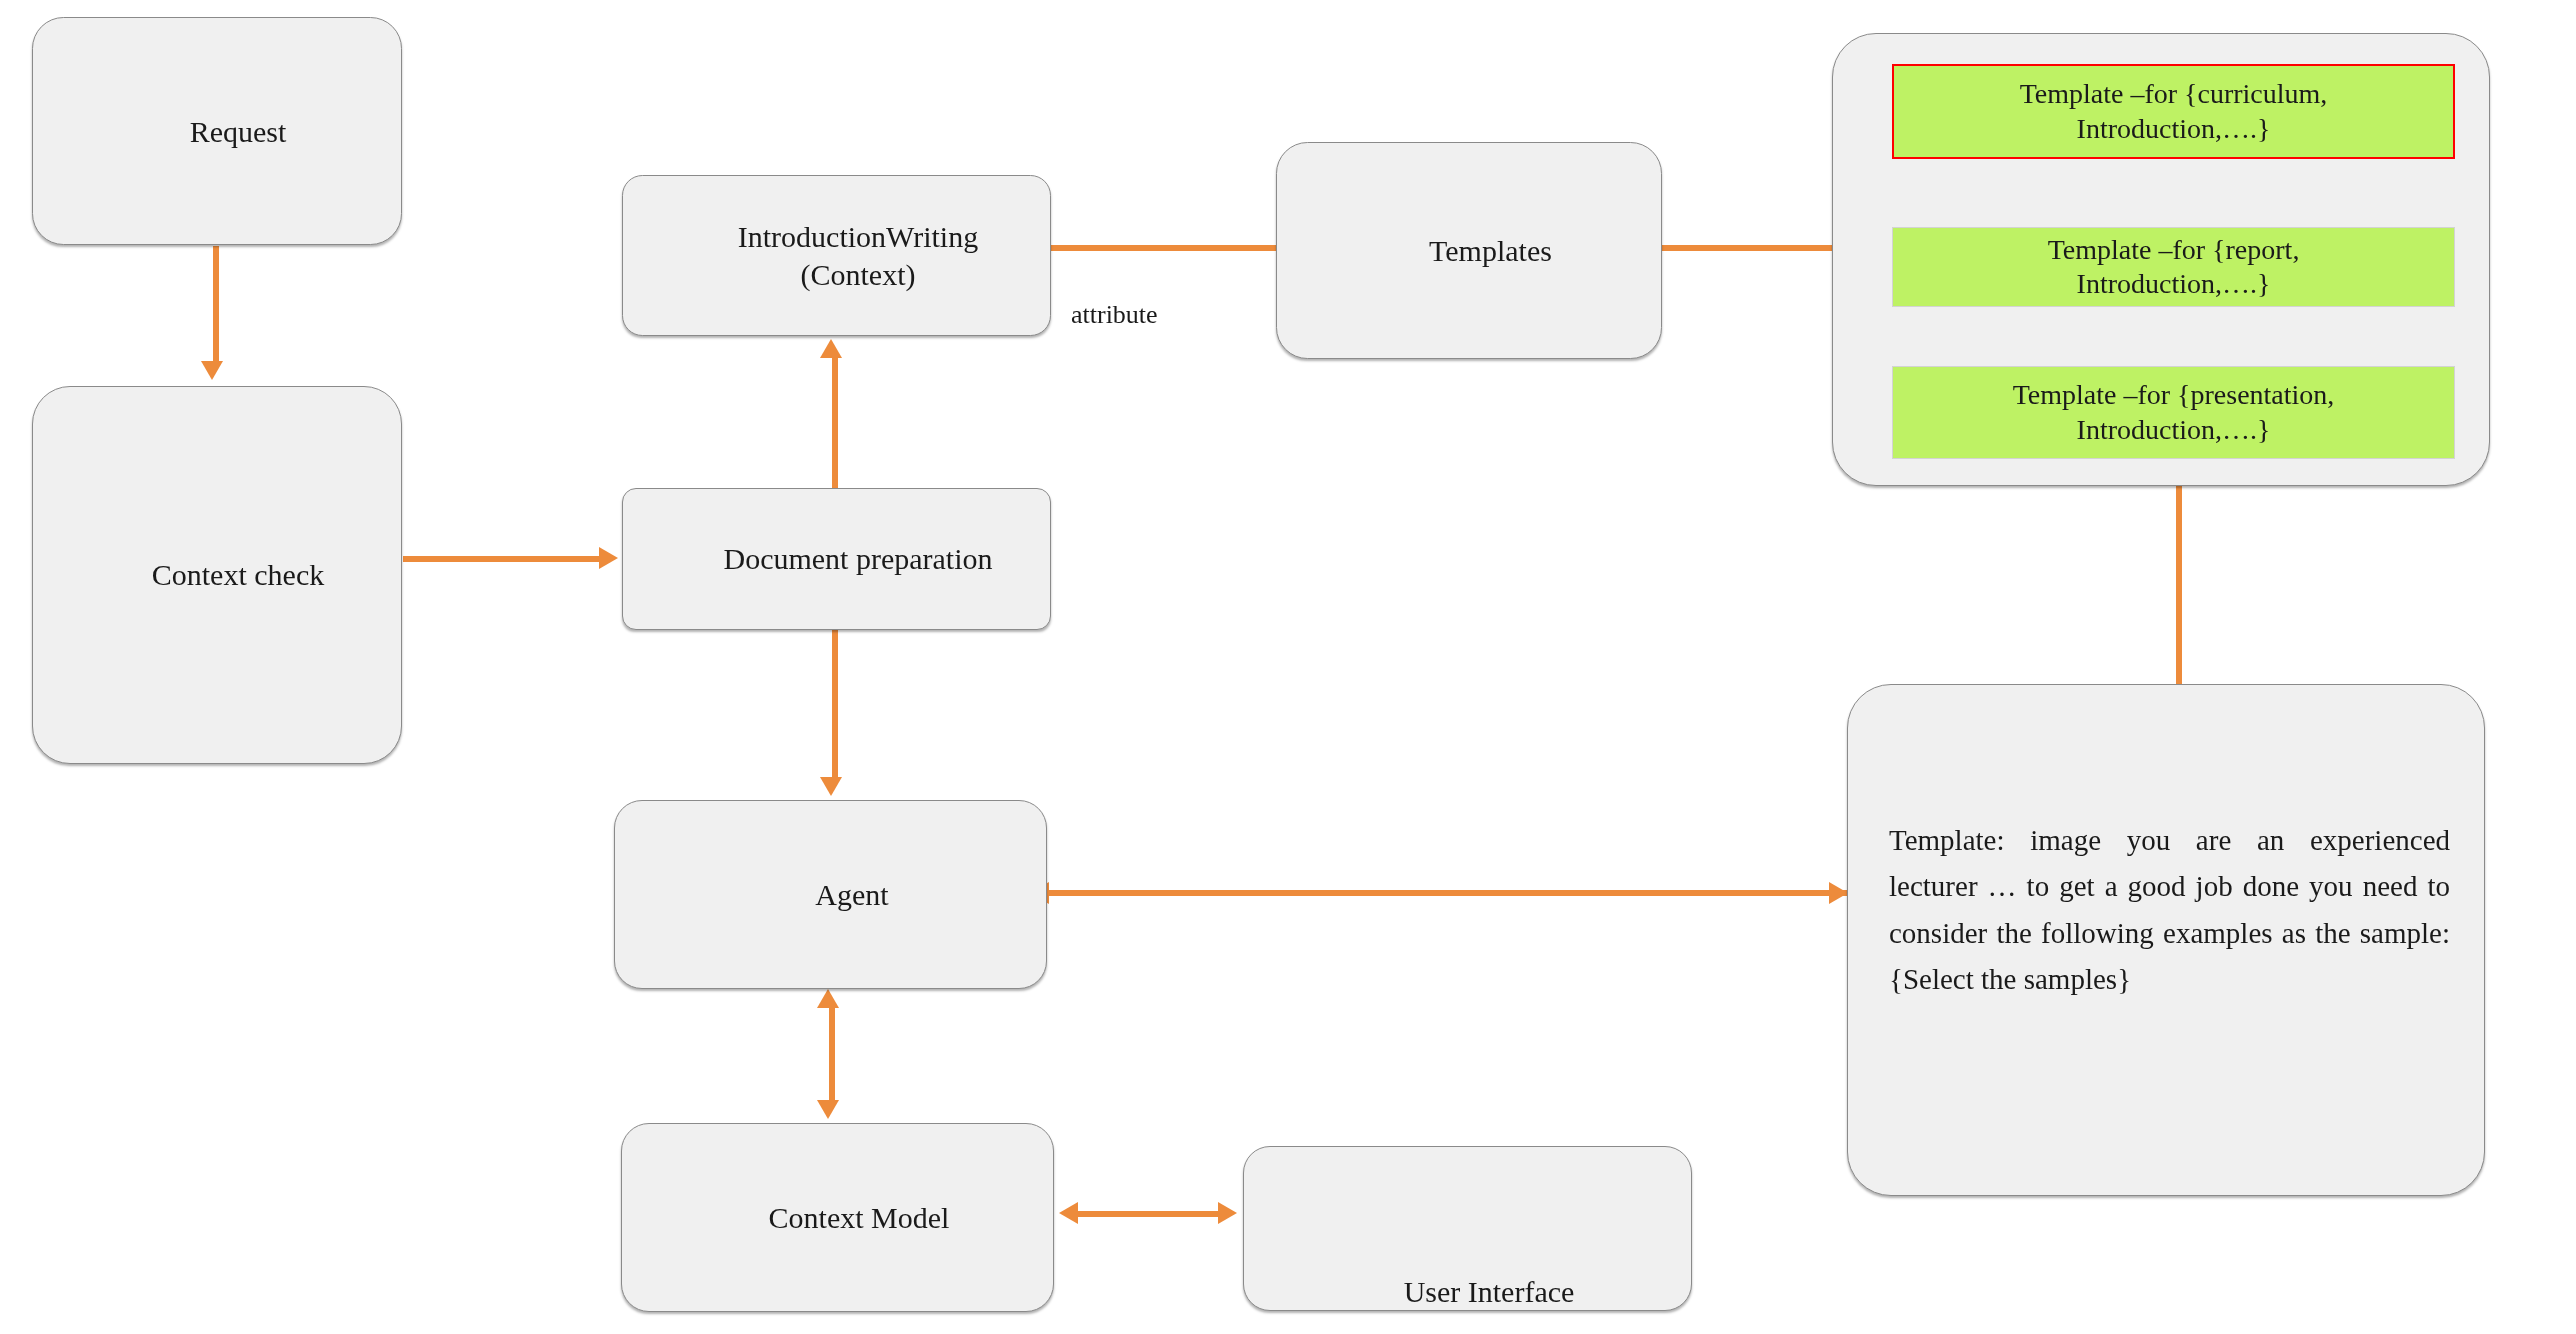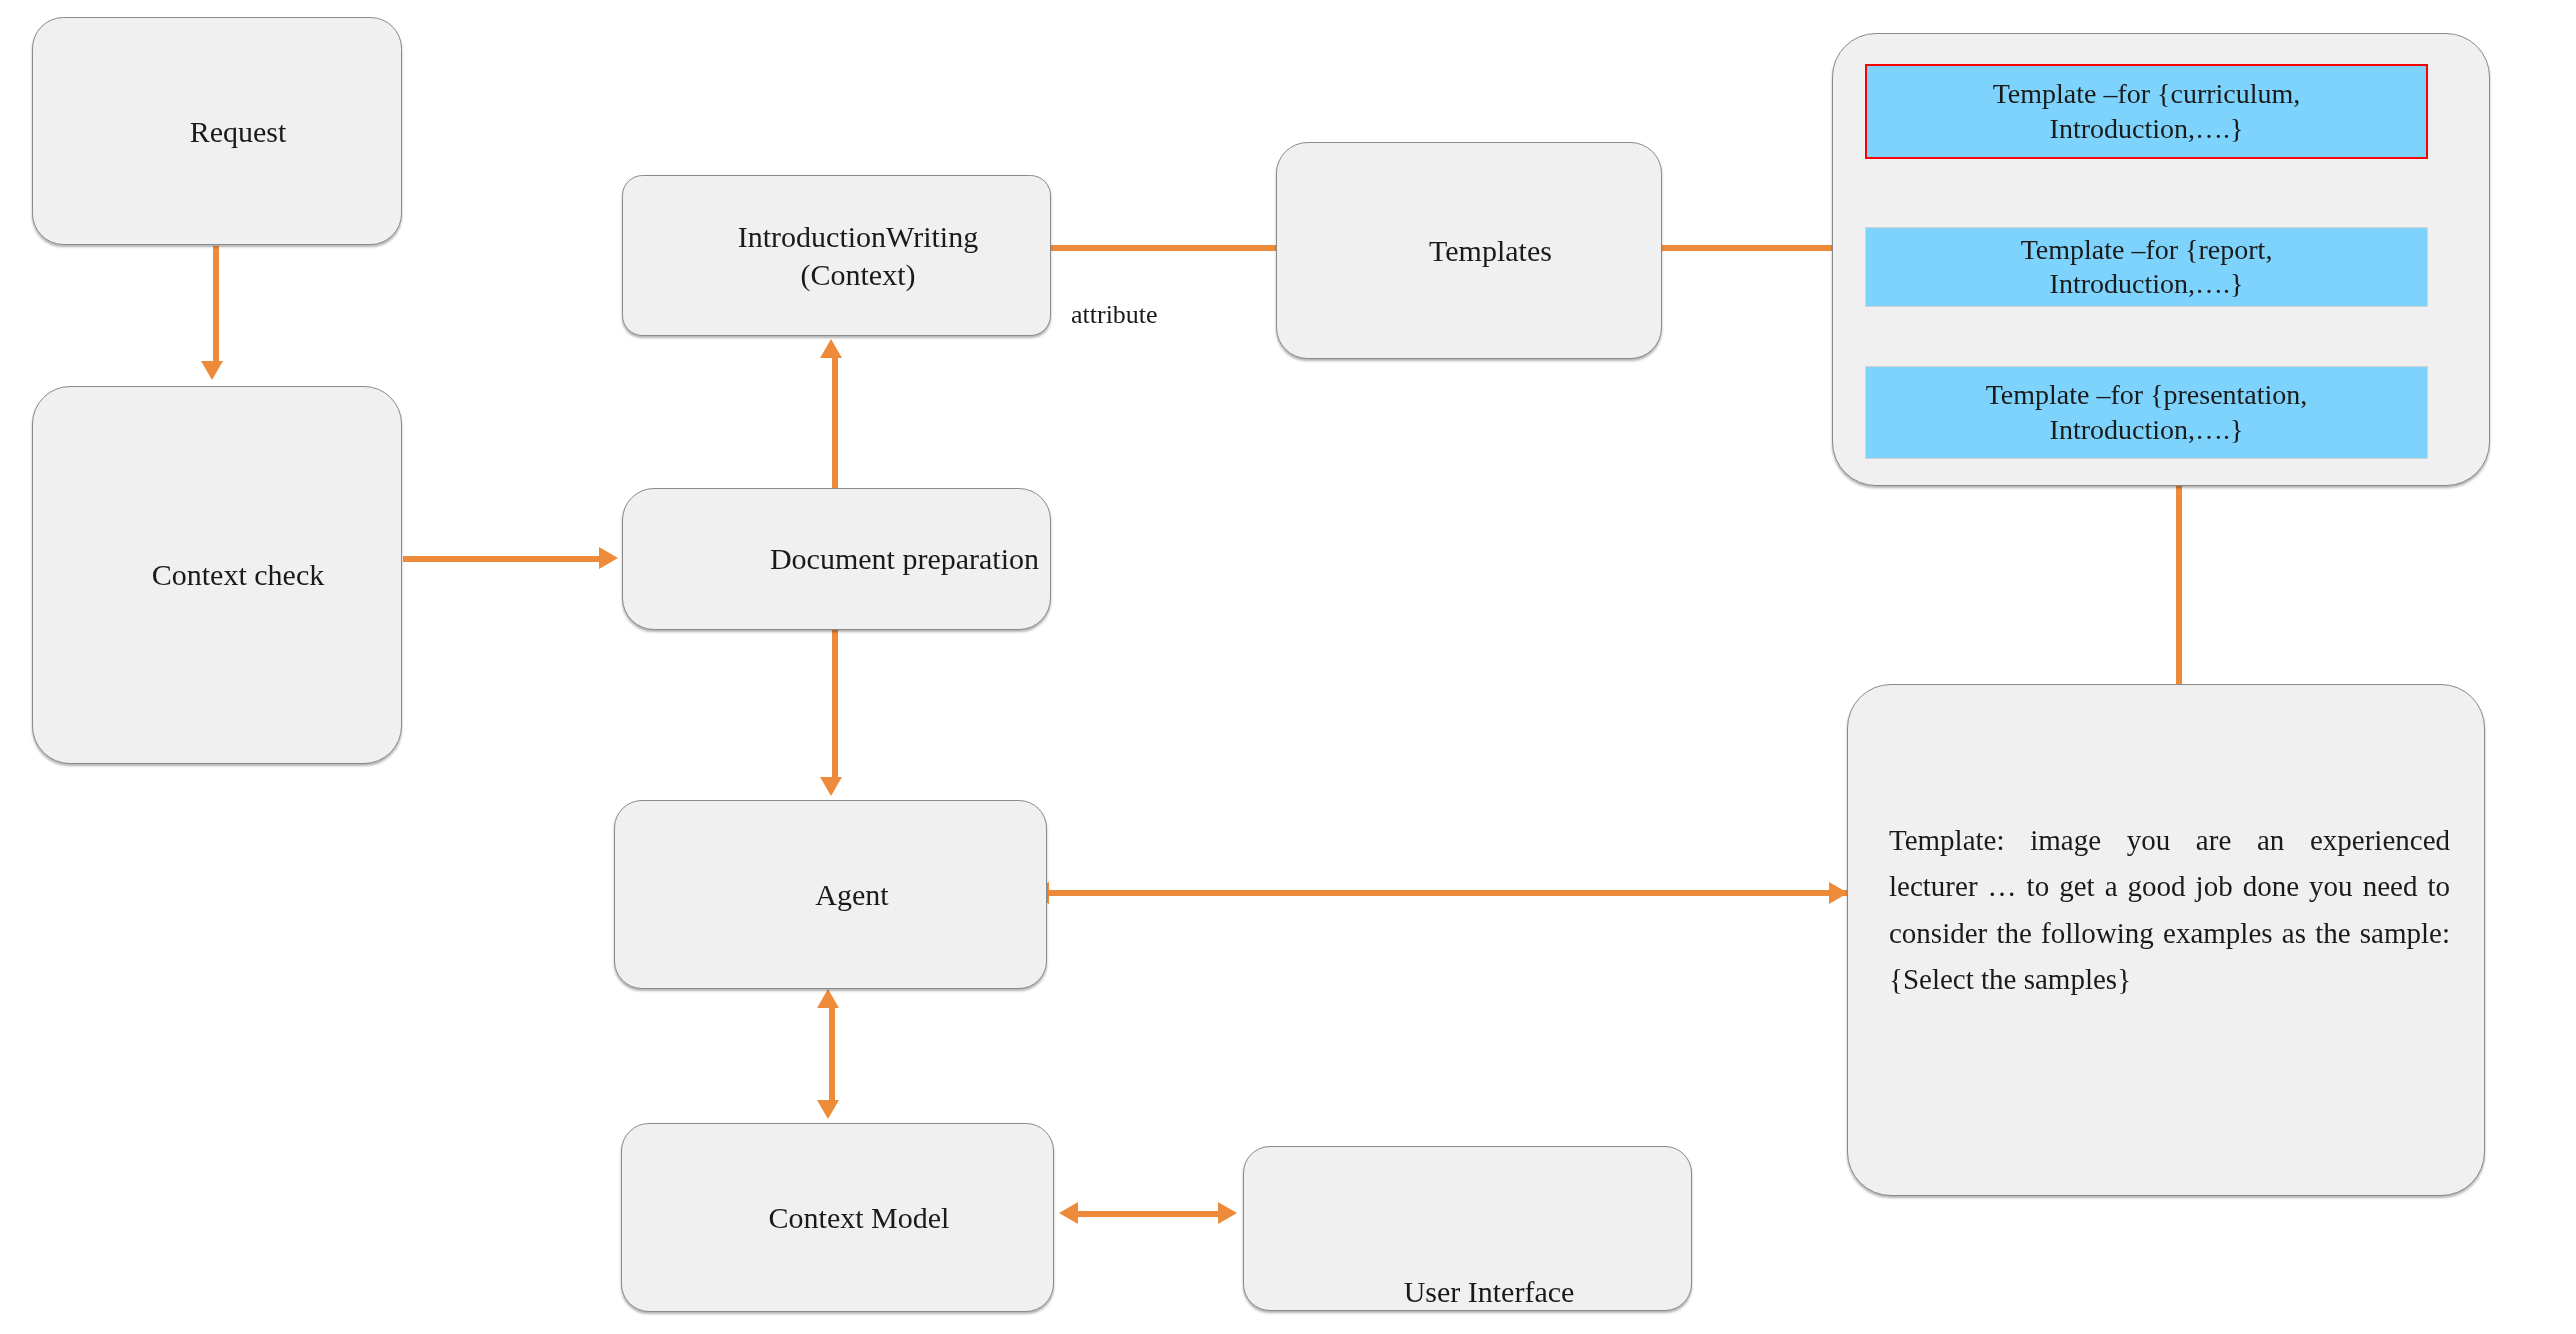--- a/index.html
+++ b/index.html
@@ -37,21 +37,21 @@
   }
   .node .label {
     line-height: 1.25;
     padding: 0 11px;
   }
 
   
   #node-request       { left: 31.5px;   top: 17.3px;   width: 370px;  height: 228px;  border-radius: 31.5px; }
   #node-context       { left: 31.5px;   top: 386px;  width: 370px;  height: 378px;  border-radius: 38px; }
   #node-introwriting  { left: 622px;  top: 175px;  width: 429px;  height: 161px;  border-radius: 20.5px; }
-  #node-docprep       { left: 622px;  top: 488px;  width: 429px;  height: 142px;  border-radius: 32px; justify-content: flex-end; }
+  #node-docprep       { left: 622px;  top: 488px;  width: 429px;  height: 142px;  border-radius: 14px; }
   #node-agent         { left: 614px;  top: 800px; width: 433px;  height: 189px;  border-radius: 28px; }
   #node-langmodel     { left: 621px;  top: 1123px; width: 433px;  height: 189px;  border-radius: 28px; }
   #node-userinterface { left: 1243px; top: 1146px; width: 449px;  height: 165px;  border-radius: 27px; align-items: flex-end; }
   #node-templates     { left: 1276px; top: 142px;  width: 386px;  height: 217px;  border-radius: 31.5px; }
 
   
   #node-templatelist {
     left: 1832px; top: 33px; width: 658px; height: 453px;
     border-radius: 44px;
     display: block;
@@ -60,24 +60,24 @@
   #node-prompt {
     left: 1847px; top: 684px; width: 638px; height: 512px;
     border-radius: 44px;
     display: block;
     padding: 14px;
   }
 
   
   .tpl-item {
     position: absolute;
-    left: 32px;
+    left: 59px;
     width: 563px;
     box-sizing: border-box;
-    background: #7dd3fc;
+    background: #bef264;
     border: 1.6px solid #d3d3d3;
     display: flex;
     align-items: center;
     justify-content: center;
     text-align: center;
     color: #1a1a1a;
     line-height: 1.22;
     padding: 4.7px 7.9px;
   }
   .tpl-item.highlight { border: 2.4px solid #ff0000; }

